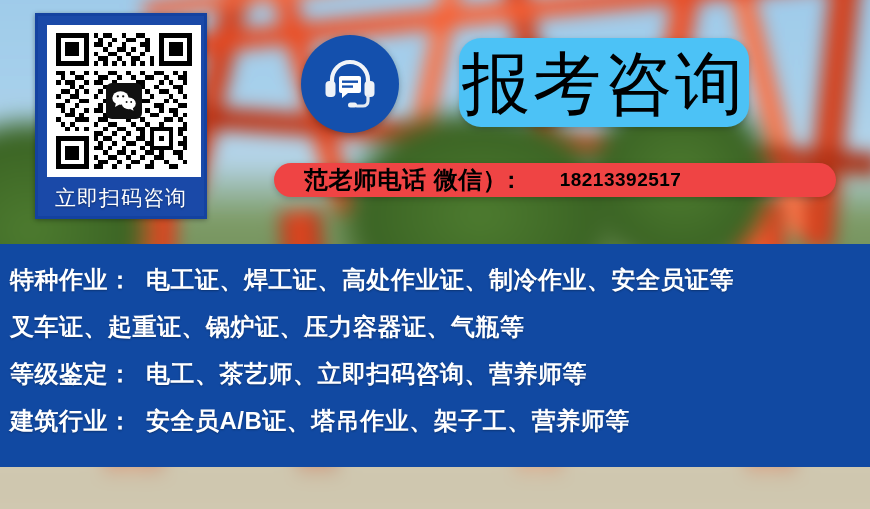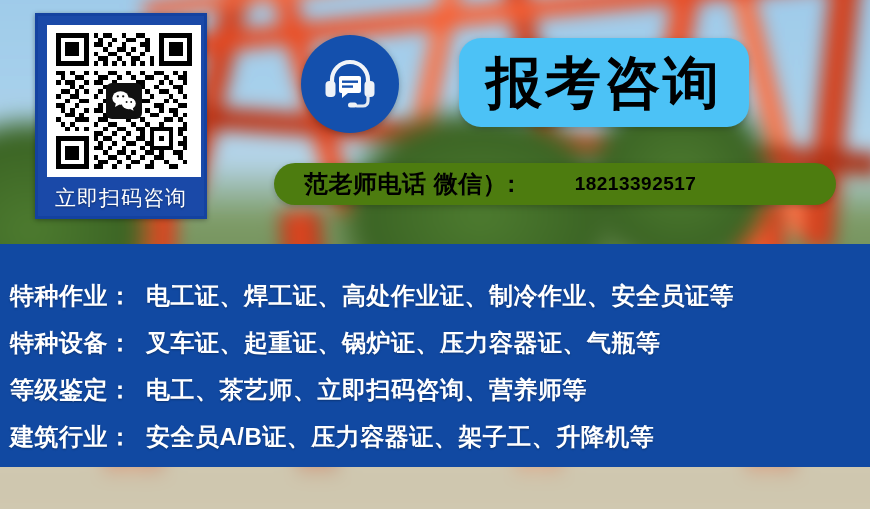--- a/index.html
+++ b/index.html
@@ -87,32 +87,31 @@
   
   .pill-title {
     position: absolute; left: 459px; top: 38px;
     width: 290px; height: 89px;
     background: #4cc2f6;
     border-radius: 22px;
     display:flex; align-items:center; justify-content:center;
     box-shadow: 0 2px 6px rgba(0,0,0,.22);
   }
   .pill-title span {
-    color: #000; font-size: 56px; font-weight: 700;
+    color: #000; font-size: 68px; font-weight: 400;
     letter-spacing: 3px; line-height: 1;
   }
 
   .pill-phone {
     position: absolute; left: 274px; top: 163px;
-    width: 562px; height: 42px;
-    background: #4d7c0f;
+    width: 562px; height: 34px;
+    background: #ef4444;
     border-radius: 21px;
     display:flex; align-items:center;
     box-shadow: 0 2px 6px rgba(0,0,0,.22);
-    gap: 15px;
   }
   .pill-phone .ph-label {
     color:#000; font-size: 24px; font-weight: 700;
     margin-left: 30px; letter-spacing: .5px;
   }
   .pill-phone .ph-number {
     color:#000; font-size: 19px; font-weight: 700;
     margin-left: 44px; letter-spacing: .5px;
   }
 
@@ -124,21 +123,21 @@
     padding: 20px 0 0 10px;
   }
   .list-row {
     display: flex; align-items: baseline;
     height: 47px;
     color: #ffffff;
     font-size: 24px; font-weight: 700;
     text-shadow: 0 1px 2px rgba(0,0,0,.30);
     white-space: nowrap;
   }
-  .list-row .cat { width: 136px; flex: 0 0 136px; letter-spacing: .5px; margin-top: 16px; }
+  .list-row .cat { width: 136px; flex: 0 0 136px; letter-spacing: .5px; }
   .list-row .items { letter-spacing: .5px; text-align: right; }
 
   
 </style>
 </head>
 <body>
 
 <div id="poster">
 
   <div class="bg-photo">
@@ -418,26 +417,25 @@
     <span class="ph-label">范老师电话 微信）:</span>
     <span class="ph-number">18213392517</span>
   </div>
 
   <div class="list-panel">
     <div class="list-row">
       <span class="cat">特种作业：</span>
       <span class="items">电工证、焊工证、高处作业证、制冷作业、安全员证等</span>
     </div>
     <div class="list-row">
-      <span class="cat">特种设备：</span>
       <span class="items">叉车证、起重证、锅炉证、压力容器证、气瓶等</span>
     </div>
     <div class="list-row">
       <span class="cat">等级鉴定：</span>
       <span class="items">电工、茶艺师、立即扫码咨询、营养师等</span>
     </div>
     <div class="list-row">
       <span class="cat">建筑行业：</span>
-      <span class="items">安全员A/B证、压力容器证、架子工、升降机等</span>
+      <span class="items">安全员A/B证、塔吊作业、架子工、营养师等</span>
     </div>
   </div>
 
 </div>
 
 </body></html>

